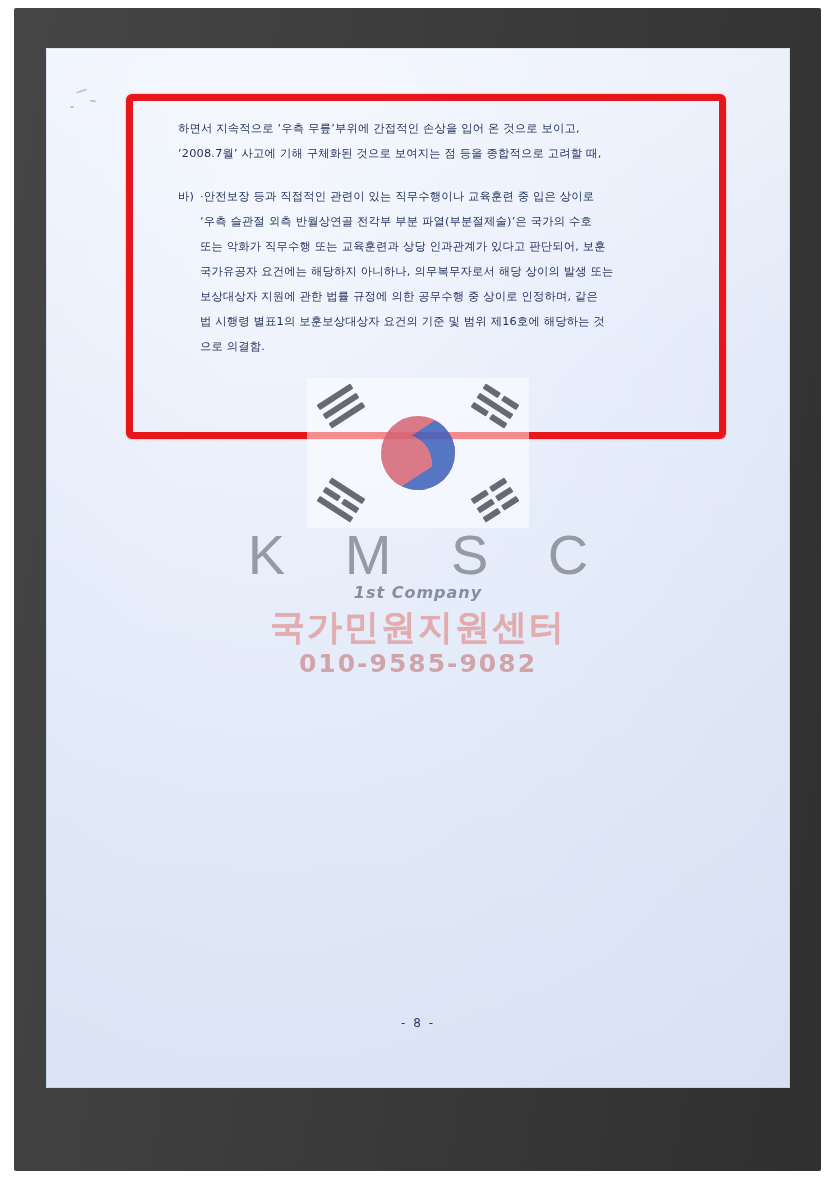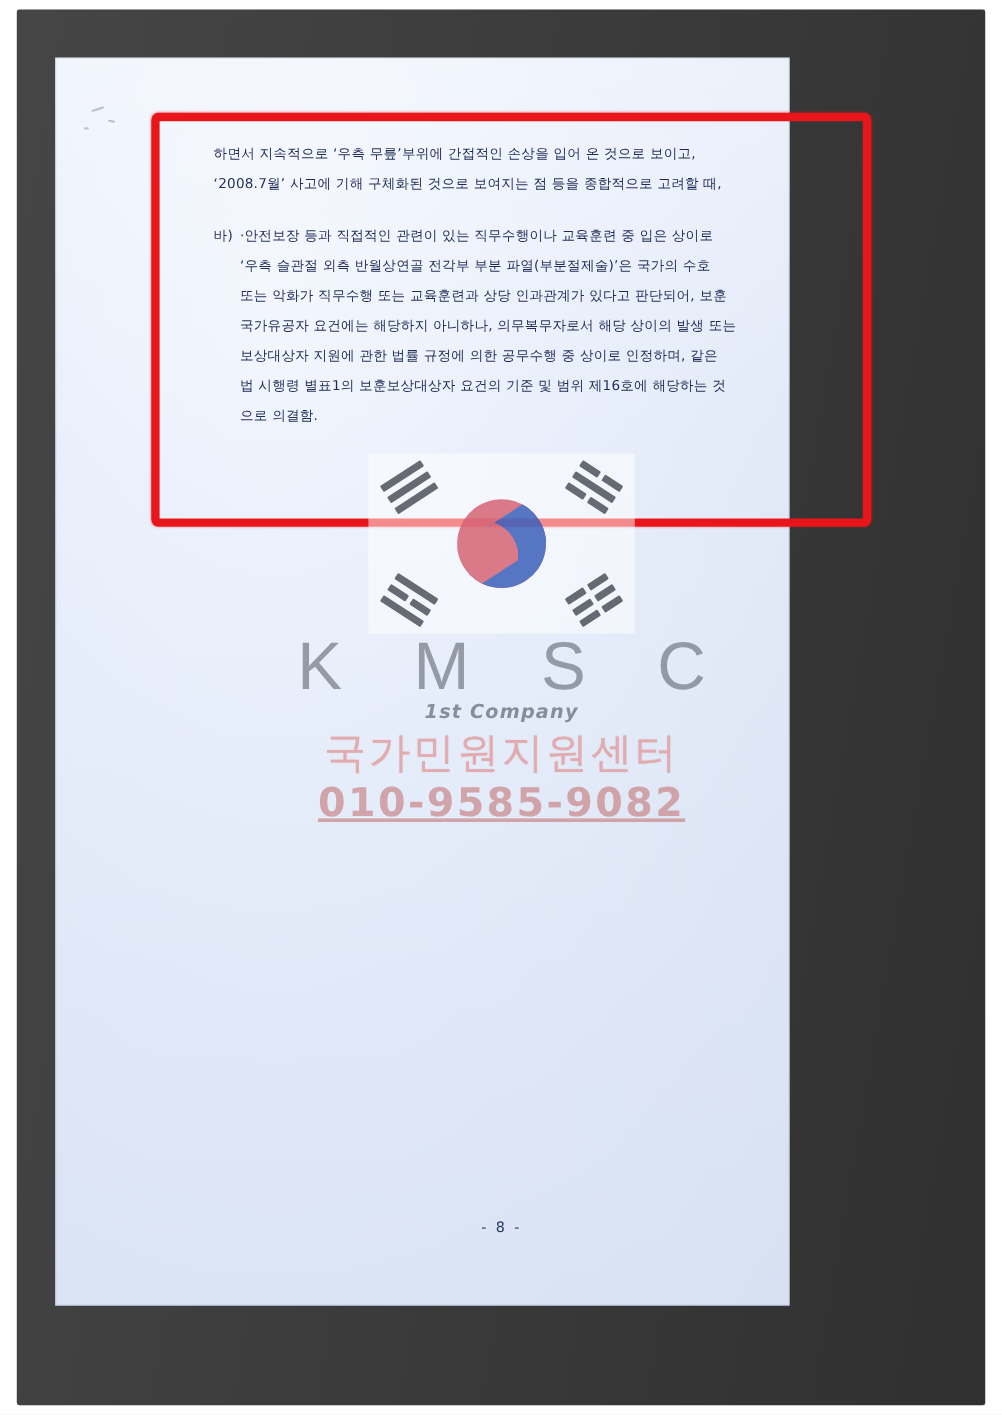--- a/index.html
+++ b/index.html
@@ -31,21 +31,21 @@
     inset: 0;
     background: linear-gradient(100deg, rgba(255,255,255,0.06), rgba(0,0,0,0.18));
     pointer-events: none;
   }
 
   
   .paper {
     position: absolute;
     left: 46px;
     top: 48px;
-    width: 612px;
+    width: 744px;
     height: 1040px;
     background:
       radial-gradient(ellipse at 30% 18%, #f2f6fd 0%, #e8eefb 45%, #e2e9f7 75%, #dde5f4 100%);
     box-shadow: 0 0 0 1px rgba(120,140,180,0.25) inset;
   }
   .paper::before {
     content: "";
     position: absolute;
     inset: 0;
     background: linear-gradient(180deg, rgba(255,255,255,0.35), rgba(220,230,246,0.05) 30%, rgba(205,218,240,0.35));
@@ -200,33 +200,32 @@
     margin-top: -4px;
     font-size: 16px;
     font-style: italic;
     font-weight: bold;
     color: #7f8694;
     letter-spacing: 1px;
   }
   .center-name {
     margin-top: 2px;
     font-size: 35px;
-    font-weight: normal;
+    font-weight: bold;
     color: #e2a7a9;
     letter-spacing: 2px;
     text-shadow: 0 0 1px rgba(200,120,120,0.4);
   }
   .phone {
     margin-top: -2px;
-    font-size: 33px;
+    font-size: 25px;
     font-weight: bold;
     color: #cf9ea2;
     letter-spacing: 2px;
     font-family: "DejaVu Sans", sans-serif;
-    text-decoration: underline;
   }
 
   
   .page-number {
     position: absolute;
     left: 0;
     top: 968px;
     width: 744px;
     text-align: center;
     font-size: 12px;

